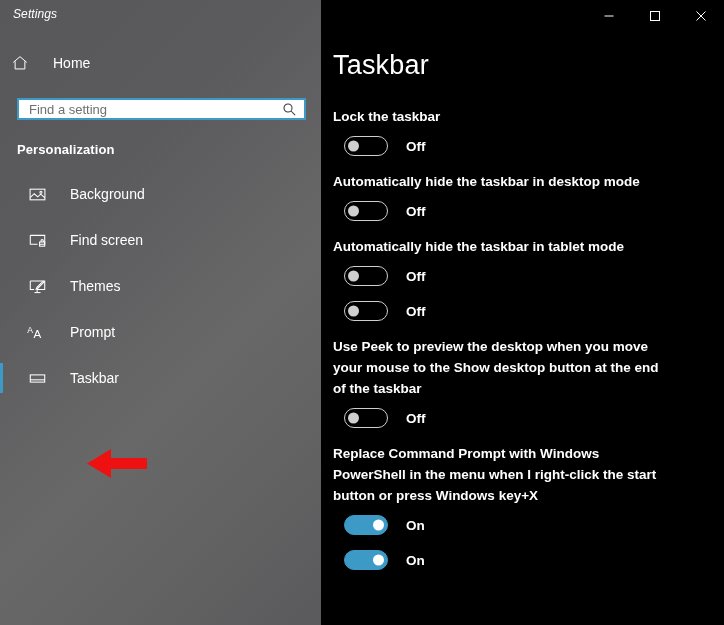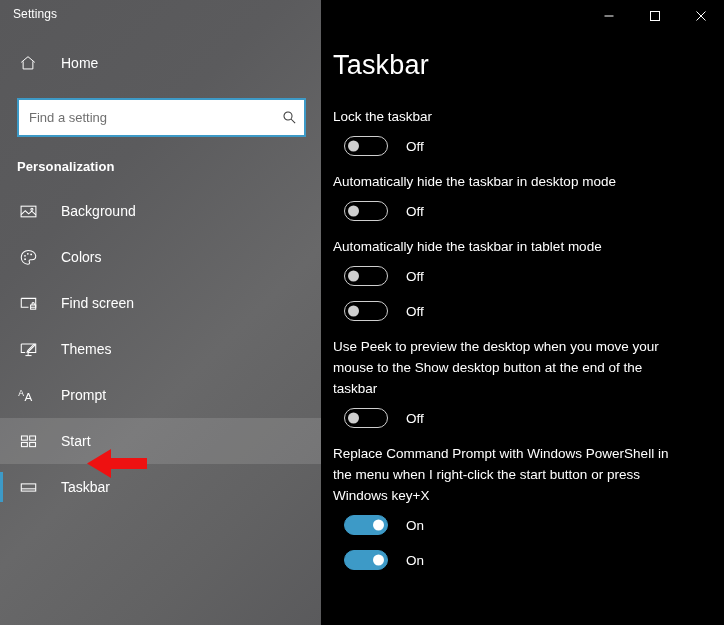--- a/index.html
+++ b/index.html
@@ -28,32 +28,33 @@
     flex: 0 0 321px;
     background: linear-gradient(135deg, #58585a 0%, #5b5b5d 30%, #686869 60%, #626263 80%, #5a5a5c 100%);
     overflow: hidden;
   }
 
   #sidebar-titlebar {
     height: 28px;
     display: flex;
     align-items: center;
     padding-left: 13px;
+    font-style: italic;
   }
   #sidebar-title {
     font-size: 12px;
     color: #ffffff;
     letter-spacing: 0.1px;
   }
 
   .nav-row {
     display: flex;
     align-items: center;
     height: 40px;
-    padding-left: 17px;
+    padding-left: 9px;
     position: relative;
   }
   .nav-row .nav-icon {
     width: 22px;
     height: 22px;
     flex: 0 0 22px;
     display: flex;
     align-items: center;
     justify-content: center;
     color: #ffffff;
@@ -63,21 +64,21 @@
     font-size: 14px;
     color: #ffffff;
     white-space: nowrap;
   }
 
   #home-row { margin-top: 15px; }
 
   
   #search-wrap {
     margin: 15px 15px 0 17px;
-    height: 39px;
+    height: 22px;
     background: #ffffff;
     border: 2px solid #3d9ac7;
     display: flex;
     align-items: center;
     padding: 0 6px 0 10px;
   }
   #search-input {
     flex: 1;
     border: none;
     outline: none;
@@ -101,21 +102,21 @@
     color: #ffffff;
     letter-spacing: 0.1px;
   }
 
   #nav-list { margin-top: 14px; }
 
   .nav-item {
     display: flex;
     align-items: center;
     height: 46px;
-    padding-left: 17px;
+    padding-left: 26px;
     position: relative;
     cursor: default;
   }
   .nav-item.hovered { background: rgba(255,255,255,0.13); }
   .nav-item.selected::before {
     content: "";
     position: absolute;
     left: 0; top: 8px;
     width: 3px; height: 30px;
     background: #3d9ac7;
@@ -165,21 +166,21 @@
     letter-spacing: 0.2px;
   }
 
   #settings-list {
     position: absolute;
     left: 12px;
     top: 106px;
     right: 0;
   }
 
-  .setting-group { margin-bottom: 15px; }
+  .setting-group { margin-bottom: 15px; font-weight: bold; }
   .setting-group:first-child { margin-bottom: 15px; }
 
   .setting-label {
     font-size: 13.5px;
     color: #ffffff;
     line-height: 21px;
     max-width: 340px;
   }
 
   .toggle-row {
@@ -268,32 +269,20 @@
         <span class="nav-icon">
           <svg width="19" height="19" viewBox="0 0 20 20" fill="none" stroke="#ffffff" stroke-width="1.1">
             <rect x="2.2" y="4.4" width="15.6" height="11.2"></rect>
             <path d="M2.2 13.4 L6.6 9.2 L10.2 12.4 L13.4 9.6 L17.8 13.6"></path>
             <circle cx="13.6" cy="7.6" r="1.1"></circle>
           </svg>
         </span>
         <span class="nav-label">Background</span>
       </div>
 
-      <div class="nav-item">
-        <span class="nav-icon">
-          <svg width="19" height="19" viewBox="0 0 20 20" fill="none" stroke="#ffffff" stroke-width="1.1">
-            <path d="M10 2.6 C5.6 2.6 2.4 5.8 2.4 10 C2.4 14 5.4 17 9.3 17 C10.6 17 11.2 16.3 11.2 15.5 C11.2 14.7 10.6 14.3 10.6 13.6 C10.6 12.9 11.2 12.4 12 12.4 L13.6 12.4 C15.8 12.4 17.6 10.8 17.6 8.7 C17.6 5.3 14.2 2.6 10 2.6 Z"></path>
-            <circle cx="6.3" cy="8.2" r="0.95" fill="#ffffff" stroke="none"></circle>
-            <circle cx="9.3" cy="6.1" r="0.95" fill="#ffffff" stroke="none"></circle>
-            <circle cx="12.8" cy="6.8" r="0.95" fill="#ffffff" stroke="none"></circle>
-            <circle cx="6.4" cy="11.8" r="0.95" fill="#ffffff" stroke="none"></circle>
-          </svg>
-        </span>
-        <span class="nav-label">Colors</span>
-      </div>
 
       <div class="nav-item">
         <span class="nav-icon">
           <svg width="19" height="19" viewBox="0 0 20 20" fill="none" stroke="#ffffff" stroke-width="1.1">
             <path d="M2.4 4.6 H17.6 V14 H12.4"></path>
             <path d="M2.4 4.6 V14 H10"></path>
             <rect x="12.2" y="11.6" width="5.4" height="4.4"></rect>
             <path d="M13.7 11.6 V10.3 a1.2 1.2 0 0 1 2.4 0 V11.6"></path>
           </svg>
         </span>
@@ -316,31 +305,20 @@
       <div class="nav-item">
         <span class="nav-icon">
           <svg width="20" height="20" viewBox="0 0 20 20">
             <text x="0.3" y="11" font-family="Liberation Sans, sans-serif" font-size="8.6" fill="#ffffff">A</text>
             <text x="6.6" y="15.6" font-family="Liberation Sans, sans-serif" font-size="11.6" fill="#ffffff">A</text>
           </svg>
         </span>
         <span class="nav-label">Prompt</span>
       </div>
 
-      <div class="nav-item hovered">
-        <span class="nav-icon">
-          <svg width="19" height="19" viewBox="0 0 20 20" fill="none" stroke="#ffffff" stroke-width="1.1">
-            <rect x="2.6" y="4.2" width="6.2" height="4.4"></rect>
-            <rect x="11.2" y="4.2" width="6.2" height="4.4"></rect>
-            <rect x="2.6" y="11.0" width="6.2" height="4.4"></rect>
-            <rect x="11.2" y="11.0" width="6.2" height="4.4"></rect>
-          </svg>
-        </span>
-        <span class="nav-label">Start</span>
-      </div>
 
       <div class="nav-item selected">
         <span class="nav-icon">
           <svg width="19" height="19" viewBox="0 0 20 20" fill="none" stroke="#ffffff" stroke-width="1.1">
             <rect x="2.4" y="6.2" width="15.2" height="7.6"></rect>
             <path d="M2.4 11.4 H17.6"></path>
           </svg>
         </span>
         <span class="nav-label">Taskbar</span>
       </div>

